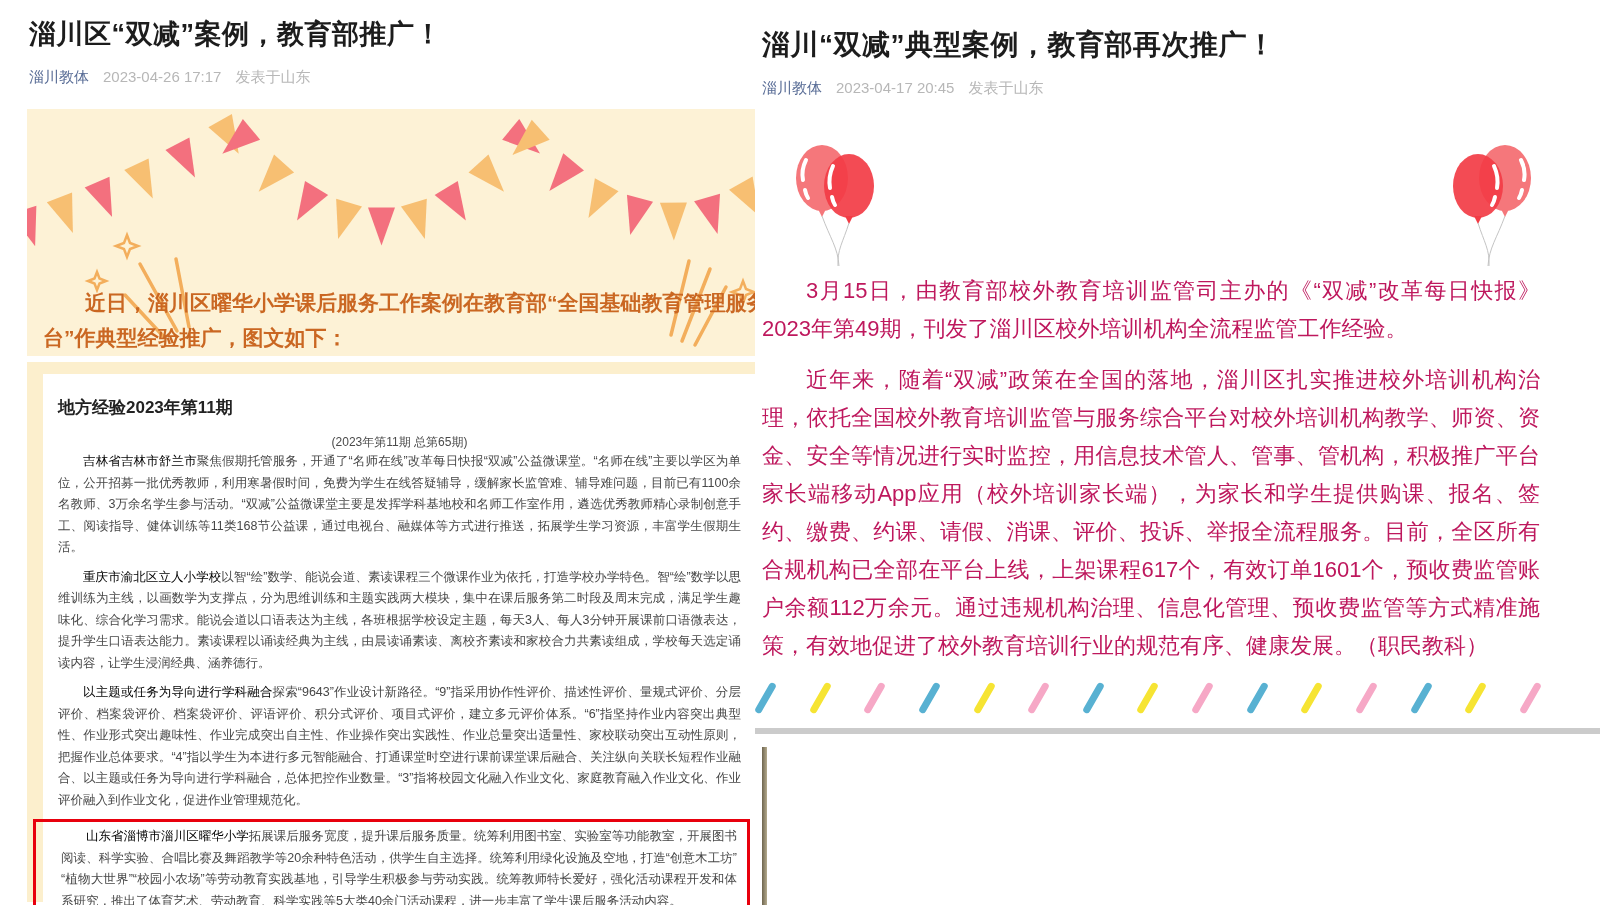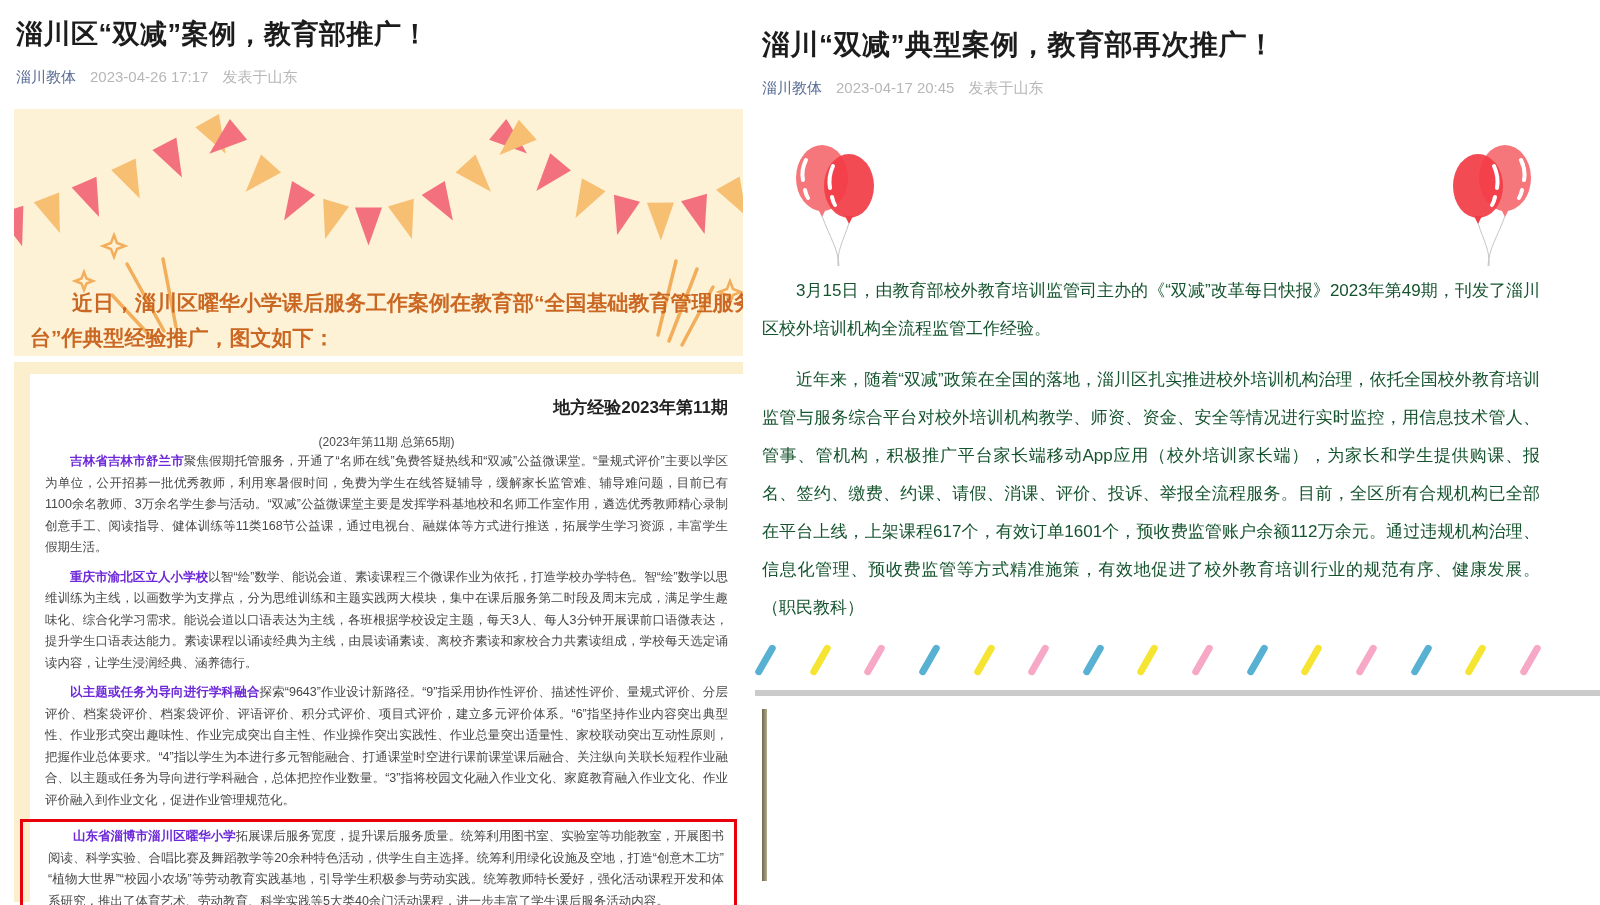--- a/index.html
+++ b/index.html
@@ -1,19 +1,19 @@
 <!DOCTYPE html>
 <html lang="zh"><head>
 <meta charset="utf-8">
 <style>
   * { margin:0; padding:0; box-sizing:border-box; }
   html,body { width:1600px; height:905px; overflow:hidden; background:#fff;
               font-family:"Liberation Sans", sans-serif; }
   .pane { position:absolute; top:0; height:905px; overflow:hidden; background:#fff; }
-  .pane-left  { left:0; width:743px; }
+  .pane-left  { left:13px; width:743px; }
   .pane-right { left:755px; width:845px; padding-left:7px; }
 
   
   .art-title { font-weight:700; color:#1c1c1c; letter-spacing:0.5px; }
   .pane-left  .art-title { margin:16px 0 0 16px; font-size:27px; }
   .pane-right .art-title { margin:26px 0 0 0;  font-size:28px; }
   .meta { font-size:15px; color:#b7b7b7; }
   .pane-left  .meta { margin:16px 0 0 16px; }
   .pane-right .meta { margin:15px 0 0 0; }
   .meta .account { color:#576b95; margin-right:14px; }
@@ -26,35 +26,35 @@
   .intro { position:absolute; left:0; top:176px; width:770px; padding-left:16px;
            font-size:21px; line-height:35px; font-weight:700; color:#ca6722; }
   .intro .l1 { text-indent:42px; white-space:nowrap; overflow:hidden; }
   .intro .l2 { white-space:nowrap; }
 
   
   .doc { margin:6px 0 0 14px; width:729px; height:540px; background:#fcefcd;
          padding:12px 0 0 16px; }
   .doc-inner { background:#ffffff; width:713px; min-height:528px;
                padding:16px 15px 14px 15px; }
-  .doc-title { text-align:right; font-size:17px; font-weight:700; color:#222;
+  .doc-title { text-align:left; font-size:17px; font-weight:700; color:#222;
                margin:6px 0 15px; }
   .doc-sub   { text-align:center; font-size:12px; color:#4a4a4a; }
   .doc p { font-size:12.5px; line-height:21.5px; color:#474747; text-align:justify;
            text-indent:2em; margin-bottom:8px; }
-  .doc .lead { font-weight:700; color:#6d28d9; }
+  .doc .lead { font-weight:400; color:#000000; }
   .highlight { border:3px solid #e8000d; margin:4px -9px 0 -25px;
                padding:4px 10px 6px 25px; }
   .highlight p { margin-bottom:0; }
 
   
   .balloon-row { position:relative; height:142px; margin-top:32px; }
   .balloon-l { position:absolute; left:30px;  top:0; }
   .balloon-r { position:absolute; left:673px; top:0; transform:scaleX(-1); }
-  .pane-right p.body { width:778px; font-size:17px; line-height:38px; color:#14532d;
+  .pane-right p.body { width:778px; font-size:22px; line-height:38px; color:#be185d;
                        text-align:justify; text-indent:2em; margin-bottom:13px; }
   .slash-row { width:772px; height:40px; display:flex; justify-content:space-between;
                align-items:center; margin-top:4px; }
   .slash { display:block; width:7px; height:34px; border-radius:4px;
            transform:rotate(30deg); }
   .divider { width:845px; height:6px; background:#cbcbcb; margin:10px 0 0 -7px; }
   .qbar { width:5px; height:172px; margin-top:13px;
           background:linear-gradient(90deg,#6e654f,#b5ab8e); }
 </style>
 </head>
@@ -110,21 +110,21 @@
     <div class="intro">
       <div class="l1">近日，淄川区曜华小学课后服务工作案例在教育部“全国基础教育管理服务平</div>
       <div class="l2">台”作典型经验推广，图文如下：</div>
     </div>
   </div>
 
   <div class="doc">
     <div class="doc-inner">
       <div class="doc-title">地方经验2023年第11期</div>
       <div class="doc-sub">(2023年第11期 总第65期)</div>
-      <p><span class="lead">吉林省吉林市舒兰市</span><span>聚焦假期托管服务，开通了“名师在线”免费答疑热线和“双减”公益微课堂。“量规式评价”主要以学区为单位，公开招募一批优秀教师，利用寒暑假时间，免费为学生在线答疑辅导，缓解家长监管难、辅导难问题，目前已有1100余名教师、3万余名学生参与活动。“双减”公益微课堂主要是发挥学科基地校和名师工作室作用，遴选优秀教师精心录制创意手工、阅读指导、健体训练等11类168节公益课，通过电视台、融媒体等方式进行推送，拓展学生学习资源，丰富学生假期生活。</span></p>
+      <p><span class="lead">吉林省吉林市舒兰市</span><span>聚焦假期托管服务，开通了“名师在线”改革每日快报“双减”公益微课堂。“名师在线”主要以学区为单位，公开招募一批优秀教师，利用寒暑假时间，免费为学生在线答疑辅导，缓解家长监管难、辅导难问题，目前已有1100余名教师、3万余名学生参与活动。“双减”公益微课堂主要是发挥学科基地校和名师工作室作用，遴选优秀教师精心录制创意手工、阅读指导、健体训练等11类168节公益课，通过电视台、融媒体等方式进行推送，拓展学生学习资源，丰富学生假期生活。</span></p>
       <p><span class="lead">重庆市渝北区立人小学校</span><span>以智“绘”数学、能说会道、素读课程三个微课作业为依托，打造学校办学特色。智“绘”数学以思维训练为主线，以画数学为支撑点，分为思维训练和主题实践两大模块，集中在课后服务第二时段及周末完成，满足学生趣味化、综合化学习需求。能说会道以口语表达为主线，各班根据学校设定主题，每天3人、每人3分钟开展课前口语微表达，提升学生口语表达能力。素读课程以诵读经典为主线，由晨读诵素读、离校齐素读和家校合力共素读组成，学校每天选定诵读内容，让学生浸润经典、涵养德行。</span></p>
       <p><span class="lead">以主题或任务为导向进行学科融合</span><span>探索“9643”作业设计新路径。“9”指采用协作性评价、描述性评价、量规式评价、分层评价、档案袋评价、档案袋评价、评语评价、积分式评价、项目式评价，建立多元评价体系。“6”指坚持作业内容突出典型性、作业形式突出趣味性、作业完成突出自主性、作业操作突出实践性、作业总量突出适量性、家校联动突出互动性原则，把握作业总体要求。“4”指以学生为本进行多元智能融合、打通课堂时空进行课前课堂课后融合、关注纵向关联长短程作业融合、以主题或任务为导向进行学科融合，总体把控作业数量。“3”指将校园文化融入作业文化、家庭教育融入作业文化、作业评价融入到作业文化，促进作业管理规范化。</span></p>
       <div class="highlight">
         <p><span class="lead">山东省淄博市淄川区曜华小学</span><span>拓展课后服务宽度，提升课后服务质量。统筹利用图书室、实验室等功能教室，开展图书阅读、科学实验、合唱比赛及舞蹈教学等20余种特色活动，供学生自主选择。统筹利用绿化设施及空地，打造“创意木工坊”“植物大世界”“校园小农场”等劳动教育实践基地，引导学生积极参与劳动实践。统筹教师特长爱好，强化活动课程开发和体系研究，推出了体育艺术、劳动教育、科学实践等5大类40余门活动课程，进一步丰富了学生课后服务活动内容。</span></p>
       </div>
     </div>
   </div>
 </div>
 
 <div class="pane pane-right">

